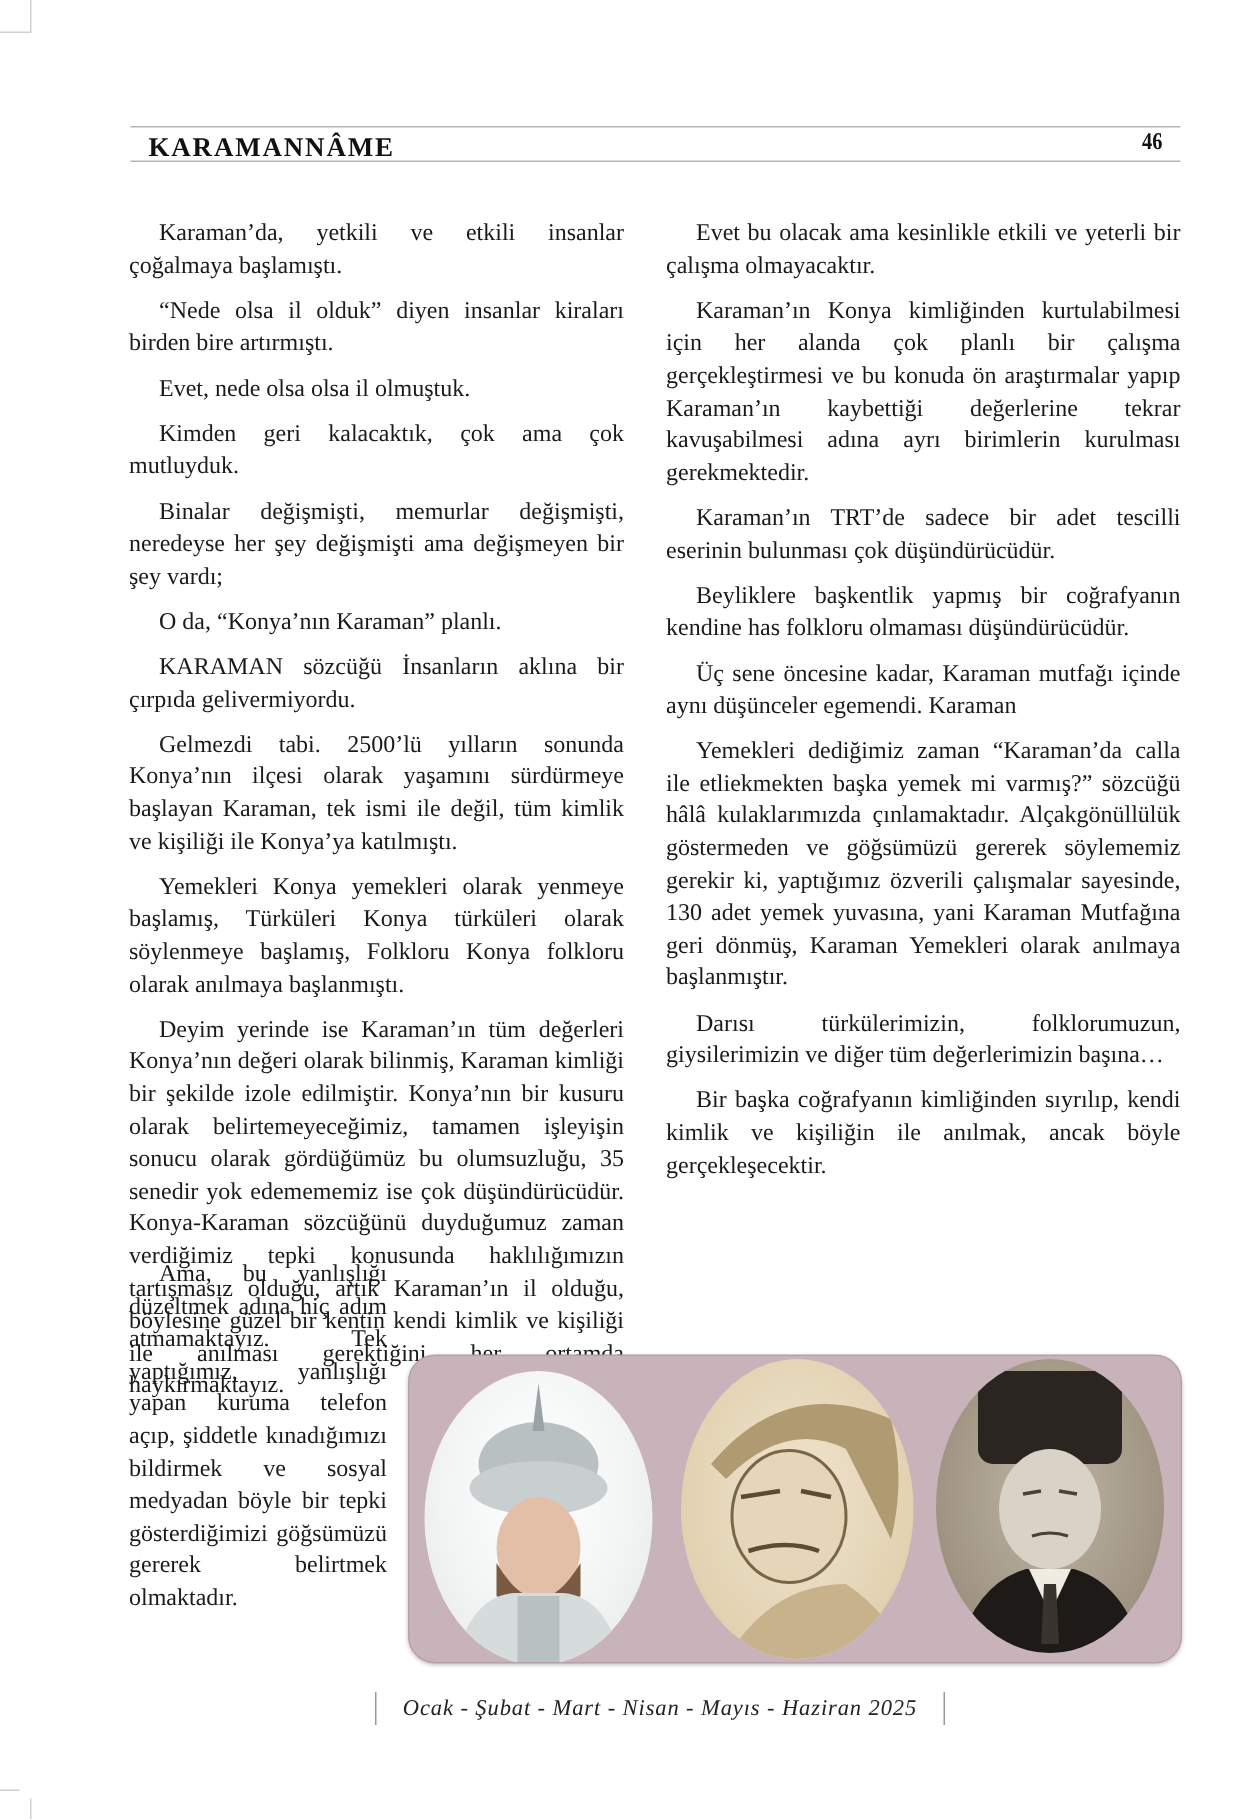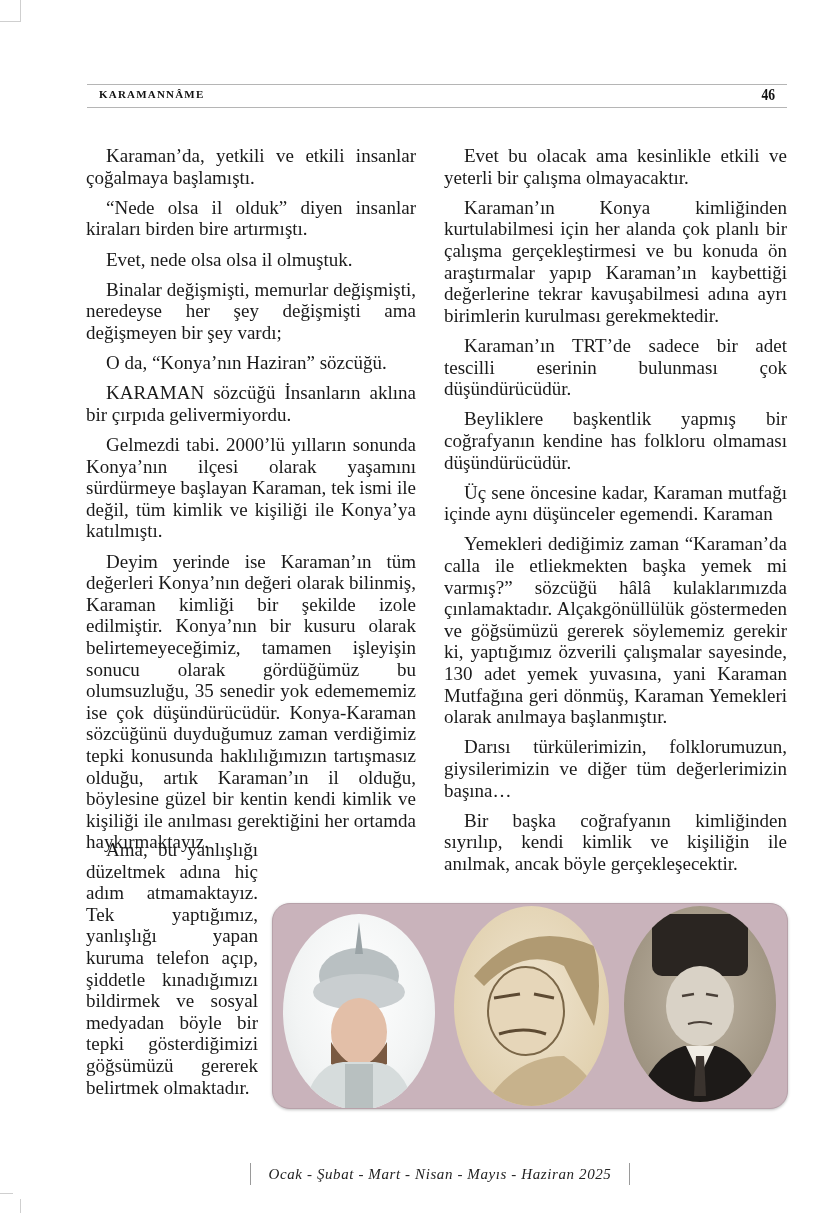--- a/index.html
+++ b/index.html
@@ -2,64 +2,66 @@
 <html><head>
 <meta charset="utf-8">
 <style>
   html, body { margin:0; padding:0; background:#ffffff; }
   body { width:827px; height:1213px; position:relative; overflow:hidden;
          font-family:"Liberation Serif", "DejaVu Serif", serif; color:#1a1a1a; }
   .crop { position:absolute; background:#cfcfcf; }
   .header { position:absolute; left:87px; top:84px; width:700px; height:22px;
             border-top:1px solid #b5b5b5; border-bottom:1px solid #b5b5b5; }
   .header .title { position:absolute; left:12px; top:3px; font-weight:bold;
-                   font-size:11px; letter-spacing:1.2px; color:#111; }
+                   font-size:18px; letter-spacing:1.2px; color:#111; }
   .header .page { position:absolute; right:12px; top:1px; font-weight:bold;
                   font-size:16px; color:#111; transform:scaleX(0.85); transform-origin:right; }
-  .col { position:absolute; font-size:19px; line-height:21.6px; text-align:justify;
+  .col { position:absolute; font-size:16px; line-height:21.6px; text-align:justify;
          hyphens:manual; }
   .col p { margin:0 0 8.6px 0; text-indent:20px; }
   .col-left { left:86px; top:145px; width:330px; }
   .col-right { left:444px; top:145px; width:343px; }
   .col-bottom { left:86px; top:839px; width:172px; }
   .figure { position:absolute; left:272px; top:903px; width:514px; height:204px;
             background:#c9b3bb; border-radius:18px; border:1px solid #b7a1a9;
             box-shadow:0 1px 3px rgba(0,0,0,0.25); overflow:hidden; }
   .portrait { position:absolute; border-radius:50%; overflow:hidden; }
   .p1 { left:10px; top:10px; width:152px; height:196px;
         background:radial-gradient(ellipse at 50% 40%, #ffffff 0%, #f2f4f4 60%, #e3e6e6 100%); }
   .p2 { left:181px; top:2px; width:155px; height:200px;
         background:radial-gradient(ellipse at 50% 45%, #efe4cf 0%, #e2d2b1 70%, #d4c09b 100%); }
   .p3 { left:351px; top:2px; width:152px; height:196px;
         background:radial-gradient(ellipse at 50% 45%, #bfb5a4 0%, #9f9482 70%, #847966 100%); }
   .footer { position:absolute; left:250px; top:1128px; width:378px; height:22px;
             border-left:1px solid #9a9a9a; border-right:1px solid #9a9a9a; text-align:center;
-            font-style:italic; font-size:15px; color:#222; line-height:22px; letter-spacing:0.6px;margin-top:35px; }
+            font-style:italic; font-size:15px; color:#222; line-height:22px; letter-spacing:0.6px; }
 </style>
 </head>
 <body>
 
 <div class="crop" style="left:20px;top:0;width:1px;height:22px;"></div>
 <div class="crop" style="left:0;top:21px;width:20px;height:1px;"></div>
 <div class="crop" style="left:0;top:1193px;width:13px;height:1px;"></div>
 <div class="crop" style="left:20px;top:1199px;width:1px;height:14px;"></div>
 
 <div class="header">
   <span class="title">KARAMANNÂME</span>
   <span class="page">46</span>
 </div>
 
 <div class="col col-left">
   <p>Karaman’da, yetkili ve etkili insanlar çoğalmaya başlamıştı.</p>
   <p>“Nede olsa il olduk” diyen insanlar kiraları birden bire artırmıştı.</p>
   <p>Evet, nede olsa olsa il olmuştuk.</p>
+  <p>Kimden geri kalacaktık, çok ama çok mutluyduk.</p>
   <p>Binalar değişmişti, memurlar değişmişti, neredeyse her şey değişmişti ama değişmeyen bir şey vardı;</p>
-  <p>O da, “Konya’nın Haziran” sözcüğü.</p>
+  <p>O da, “Konya’nın Karaman” planlı.</p>
   <p>KARAMAN sözcüğü İnsanların aklına bir çırpıda gelivermiyordu.</p>
-  <p>Gelmezdi tabi. 2000’lü yılların sonunda Konya’nın ilçesi olarak yaşamını sürdürmeye başlayan Karaman, tek ismi ile değil, tüm kimlik ve kişiliği ile Konya’ya katılmıştı.</p>
+  <p>Gelmezdi tabi. 2500’lü yılların sonunda Konya’nın ilçesi olarak yaşamını sürdürmeye başlayan Karaman, tek ismi ile değil, tüm kimlik ve kişiliği ile Konya’ya katılmıştı.</p>
+  <p>Yemekleri Konya yemekleri olarak yenmeye başlamış, Türküleri Konya türküleri olarak söylenmeye başlamış, Folkloru Konya folkloru olarak anılmaya başlanmıştı.</p>
   <p>Deyim yerinde ise Karaman’ın tüm değerleri Konya’nın değeri olarak bilinmiş, Karaman kimliği bir şekilde izole edilmiştir. Konya’nın bir kusuru olarak belirtemeyeceğimiz, tamamen işleyişin sonucu olarak gördüğümüz bu olumsuzluğu, 35 senedir yok edemememiz ise çok düşündürücüdür. Konya-Karaman sözcüğünü duyduğumuz zaman verdiğimiz tepki konusunda haklılığımızın tartışmasız olduğu, artık Karaman’ın il olduğu, böylesine güzel bir kentin kendi kimlik ve kişiliği ile anılması gerektiğini her ortamda haykırmaktayız.</p>
 </div>
 
 <div class="col col-bottom">
   <p>Ama, bu yanlışlığı düzeltmek adına hiç adım atmamaktayız. Tek yaptığımız, yanlışlığı yapan kuruma telefon açıp, şiddetle kınadığımızı bildirmek ve sosyal medyadan böyle bir tepki gösterdiğimizi göğsümüzü gererek belirtmek olmaktadır.</p>
 </div>
 
 <div class="col col-right">
   <p>Evet bu olacak ama kesinlikle etkili ve yeterli bir çalışma olmayacaktır.</p>
   <p>Karaman’ın Konya kimliğinden kurtulabilmesi için her alanda çok planlı bir çalışma gerçekleştirmesi ve bu konuda ön araştırmalar yapıp Karaman’ın kaybettiği değerlerine tekrar kavuşabilmesi adına ayrı birimlerin kurulması gerekmektedir.</p>

